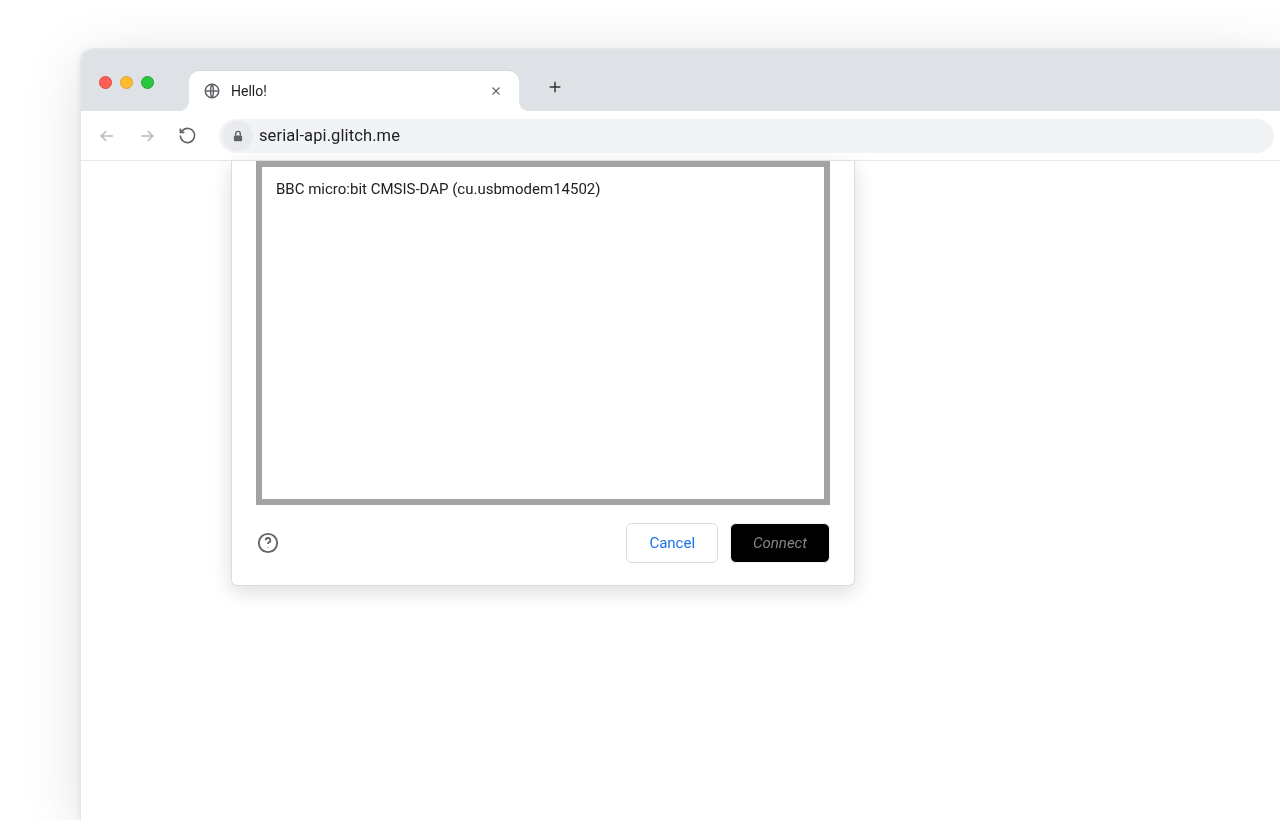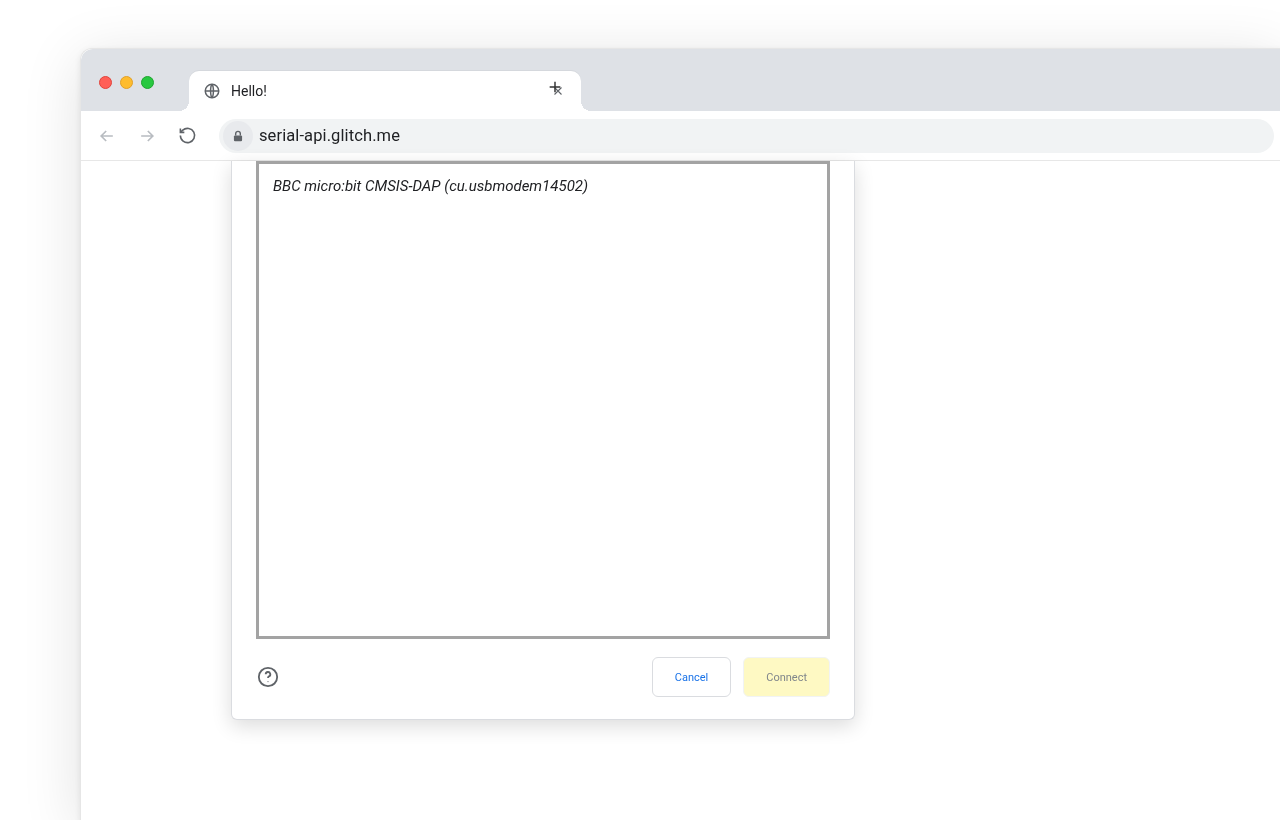--- a/index.html
+++ b/index.html
@@ -47,21 +47,21 @@
   .tl { width: 13px; height: 13px; border-radius: 50%; }
   .tl.red { background: #ff5f57; border: 0.5px solid #e1433b; }
   .tl.yellow { background: #febc2e; border: 0.5px solid #e1a028; }
   .tl.green { background: #28c840; border: 0.5px solid #1ea52f; }
 
   .tab {
     position: absolute;
     left: 108px;
     bottom: 0;
     height: 40px;
-    width: 392px;
+    width: 330px;
     background: #ffffff;
     border-radius: 10px 10px 0 0;
     display: flex;
     align-items: center;
     padding: 0 14px;
     gap: 10px;
     box-shadow: 0 -1px 0 rgba(0,0,0,0.04);
   }
   
   .tab::before, .tab::after {
@@ -151,25 +151,24 @@
   }
   .popup-title {
     font-size: 17px;
     color: #202124;
     padding: 22px 24px 16px 24px;
     font-weight: 400;
     letter-spacing: -0.1px;
   }
   .device-list {
     margin: 0 24px;
-    border: 3px solid #a3a3a3;
-    height: 478px;
+    border: 6px solid #a3a3a3;
+    height: 344px;
     overflow-y: auto;
     background: #fff;
-    font-style: italic;
   }
   .device-item {
     padding: 13px 14px;
     font-size: 15px;
     color: #202124;
     cursor: pointer;
     white-space: nowrap;
   }
 
   .popup-actions {
@@ -182,34 +181,35 @@
     width: 24px; height: 24px;
     color: #5f6368;
     display:flex; align-items:center; justify-content:center;
     cursor: pointer;
   }
   .spacer { flex: 1; }
   .btn {
     height: 40px;
     padding: 0 22px;
     border-radius: 6px;
-    font-size: 11px;
+    font-size: 15px;
     display:flex; align-items:center; justify-content:center;
     cursor: pointer;
     user-select: none;
   }
   .btn-cancel {
     color: #1a73e8;
     background: #fff;
     border: 1px solid #dadce0;
   }
   .btn-connect {
     color: #80868b;
-    background: #fef9c3;
+    background: #000000;
     border: 1px solid #f1f3f4;
+    font-style: italic;
   }
 
   svg { display:block; }
 </style>
 </head>
 <body>
 
 <div class="stage">
   <div class="browser-window">
 

